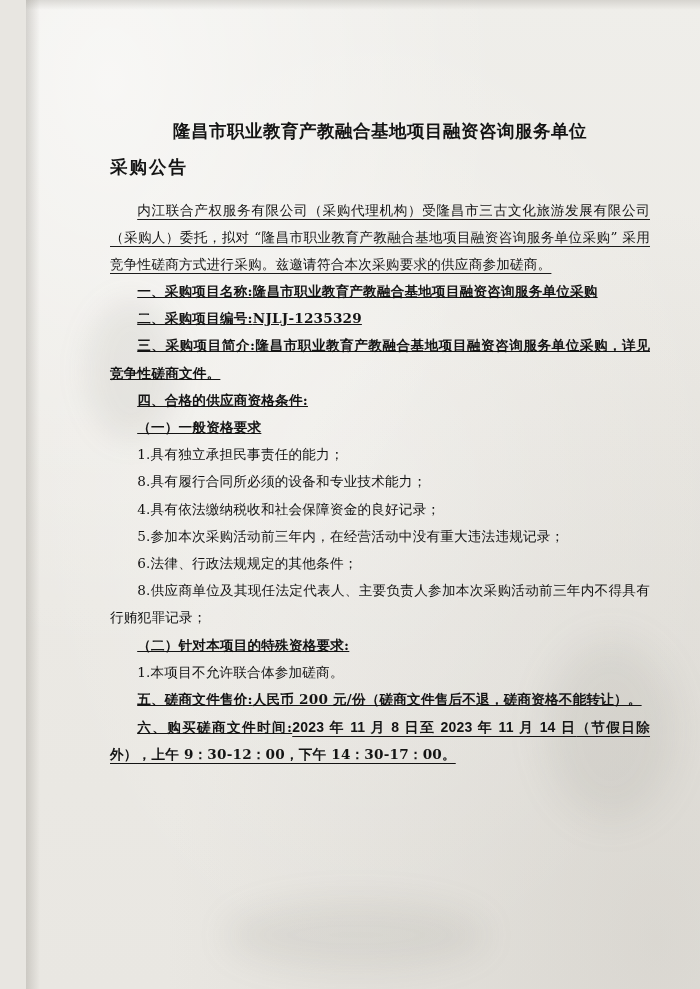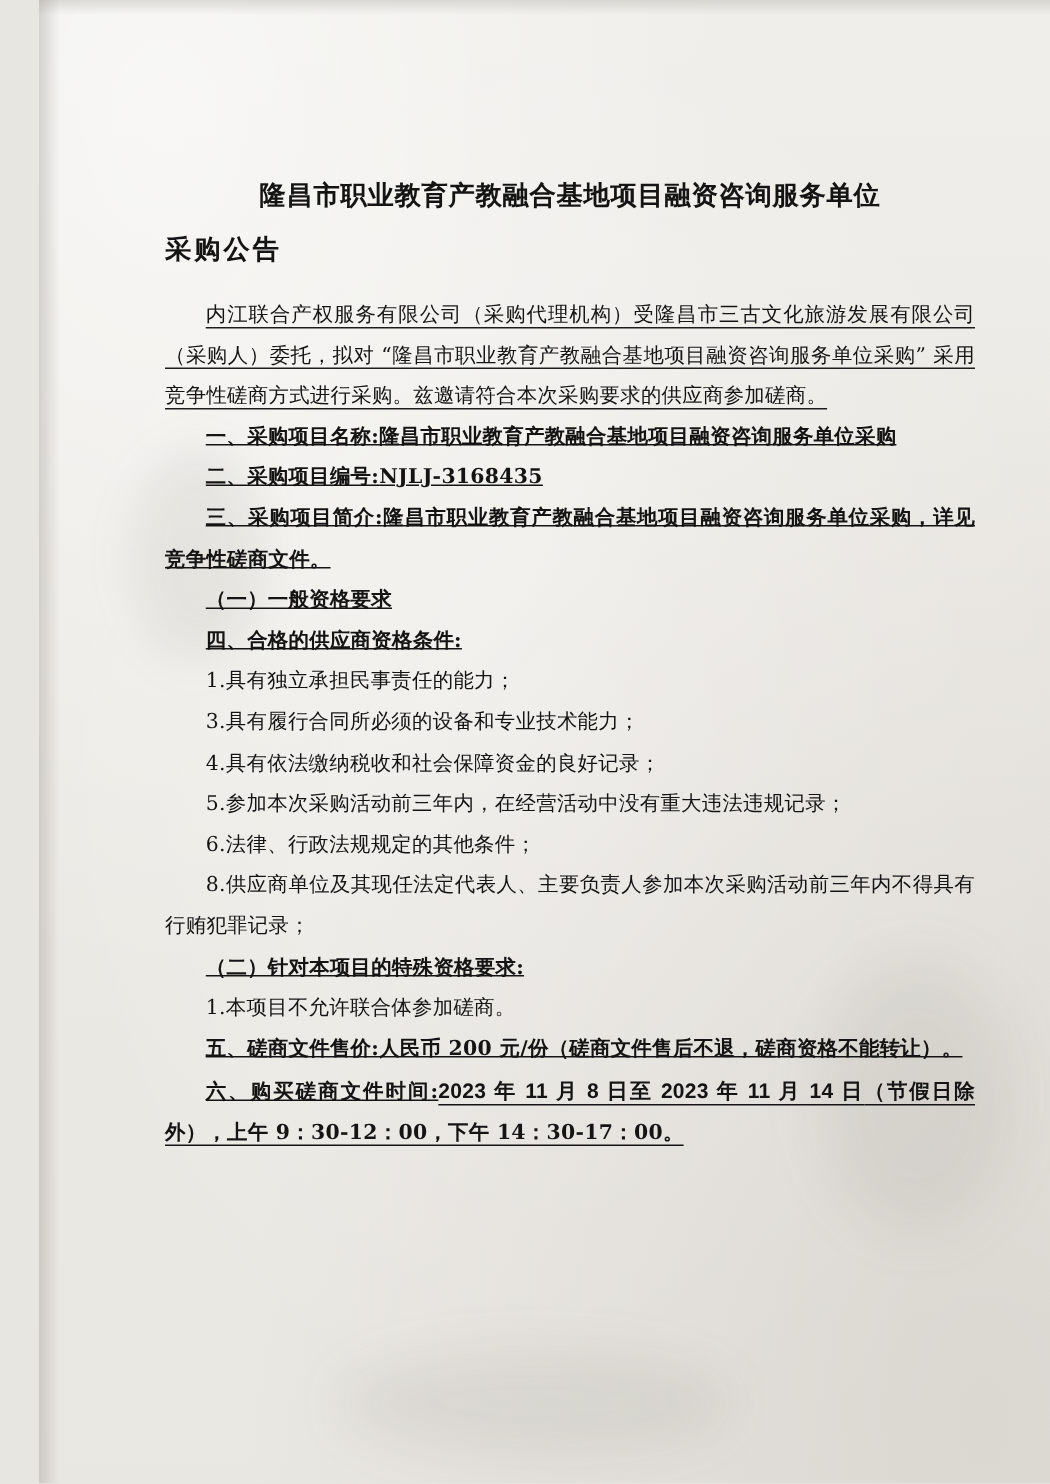--- a/index.html
+++ b/index.html
@@ -126,33 +126,33 @@
     <div class="title">隆昌市职业教育产教融合基地项目融资咨询服务单位</div>
     <div class="title2">采购公告</div>
 
     <p class="para indent2 underline-para">内江联合产权服务有限公司（采购代理机构）受隆昌市三古文化旅游发展有限公司（采购人）委托，拟对 “隆昌市职业教育产教融合基地项目融资咨询服务单位采购” 采用竞争性磋商方式进行采购。兹邀请符合本次采购要求的供应商参加磋商。</p>
 
     <p class="para indent2">
       <span class="b">一、采购项目名称:</span><span class="b">隆昌市职业教育产教融合基地项目融资咨询服务单位采购</span>
     </p>
 
     <p class="para indent2">
-      <span class="b">二、采购项目编号:</span><span class="b">NJLJ-3168435</span>
+      <span class="b">二、采购项目编号:</span><span class="b">NJLJ-1235329</span>
     </p>
 
     <p class="para indent2">
       <span class="b">三、采购项目简介:</span><span class="b">隆昌市职业教育产教融合基地项目融资咨询服务单位采购，详见竞争性磋商文件。</span>
     </p>
 
+    <p class="para indent2 b">四、合格的供应商资格条件:</p>
+
     <p class="para indent2 b">（一）一般资格要求</p>
 
-    <p class="para indent2 b">四、合格的供应商资格条件:</p>
-
     <p class="para indent2">1.具有独立承担民事责任的能力；</p>
-    <p class="para indent2">3.具有履行合同所必须的设备和专业技术能力；</p>
+    <p class="para indent2">8.具有履行合同所必须的设备和专业技术能力；</p>
     <p class="para indent2">4.具有依法缴纳税收和社会保障资金的良好记录；</p>
     <p class="para indent2">5.参加本次采购活动前三年内，在经营活动中没有重大违法违规记录；</p>
     <p class="para indent2">6.法律、行政法规规定的其他条件；</p>
     <p class="para indent2">8.供应商单位及其现任法定代表人、主要负责人参加本次采购活动前三年内不得具有行贿犯罪记录；</p>
 
     <p class="para indent2 b">（二）针对本项目的特殊资格要求:</p>
     <p class="para indent2">1.本项目不允许联合体参加磋商。</p>
 
     <p class="para indent2">
       <span class="b">五、磋商文件售价:</span><span class="b">人民币 200 元/份（磋商文件售后不退，磋商资格不能转让）。</span>

